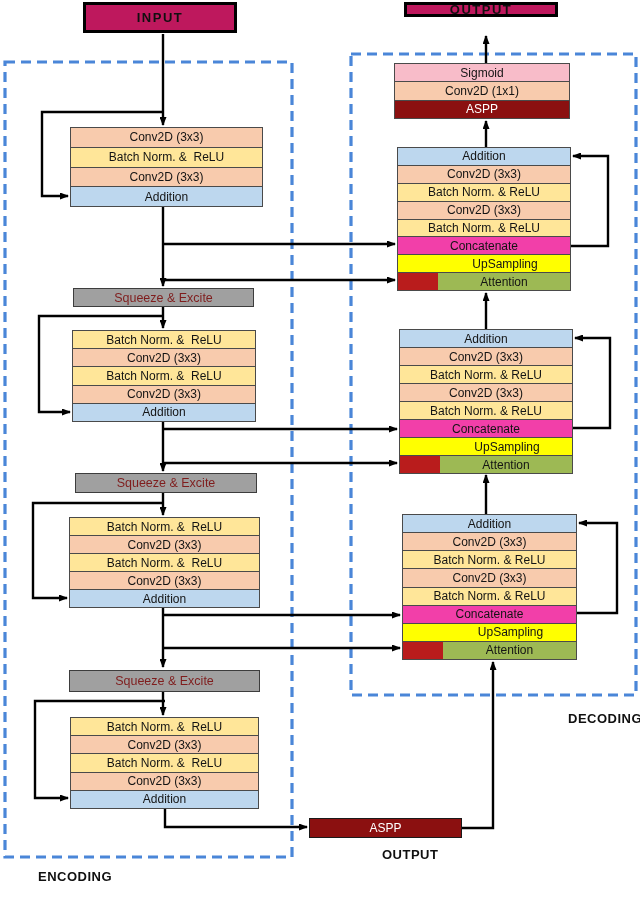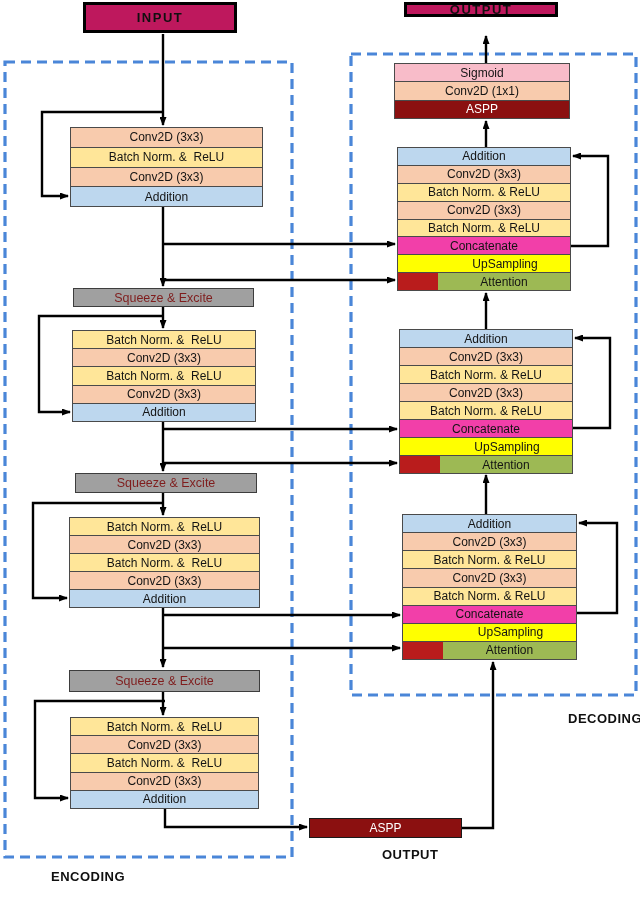--- a/index.html
+++ b/index.html
@@ -145,17 +145,17 @@
     <div class="row add">Addition</div>
     <div class="row conv">Conv2D (3x3)</div>
     <div class="row bn">Batch Norm. &amp; ReLU</div>
     <div class="row conv">Conv2D (3x3)</div>
     <div class="row bn">Batch Norm. &amp; ReLU</div>
     <div class="row concat">Concatenate</div>
     <div class="row up">UpSampling</div>
     <div class="row attn">Attention</div>
   </div>
 
-  <div class="seclabel" style="left:18px;top:869px;margin-left:13px;">ENCODING</div>
+  <div class="seclabel" style="left:18px;top:869px;">ENCODING</div>
   <div class="seclabel" style="left:548px;top:711px;">DECODING</div>
   <div class="seclabel" style="left:362px;top:847px;">OUTPUT</div>
 
 </div>
 
 </body></html>

